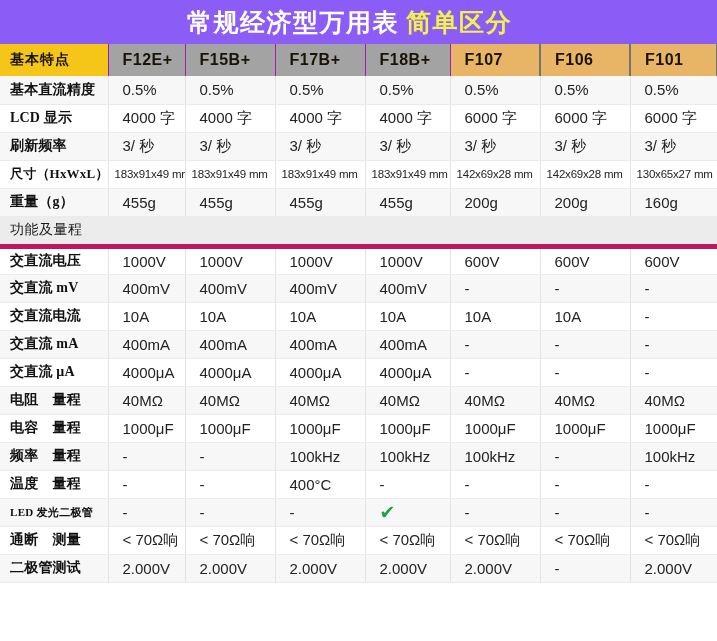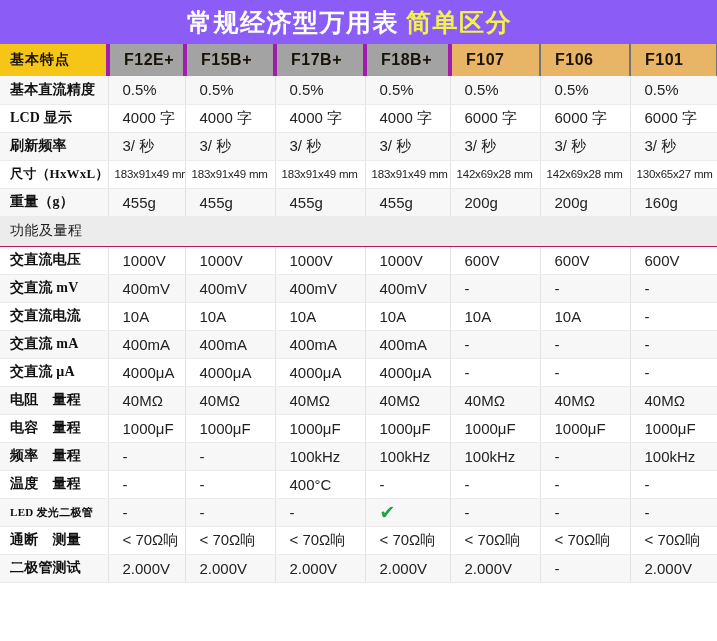--- a/index.html
+++ b/index.html
@@ -67,21 +67,21 @@
   col.c5 { width: 90px; }
   col.c6 { width: 90px; }
   col.c7 { width: 87px; }
 
   
   tr.head th {
     height: 32px;
     font-weight: bold;
     font-size: 16px;
     letter-spacing: 0.5px;
-    border-right: 4px solid #a21caf;
+    border-right: 1px solid #a21caf;
     border-bottom: none;
   }
   tr.head th.hdr-label {
     background: #f5c518;
     font-size: 14px;
     padding-left: 10px;
     letter-spacing: 1px;
     color: #191308;
   }
   tr.head th.hdr-y {
@@ -123,21 +123,21 @@
 
   
   tr.section td {
     height: 30px;
     background: #ececec;
     font-size: 14px;
     font-weight: normal;
     color: #1b1b1b;
     padding-left: 10px;
     border-right: none;
-    border-bottom: 1px solid #be185d;
+    border-bottom: 5px solid #be185d;
     letter-spacing: 0.5px;
   }
 
   .dash { color: #555555; }
   .check {
     color: #1aa34a;
     font-size: 19px;
     font-weight: bold;
     line-height: 1;
   }

